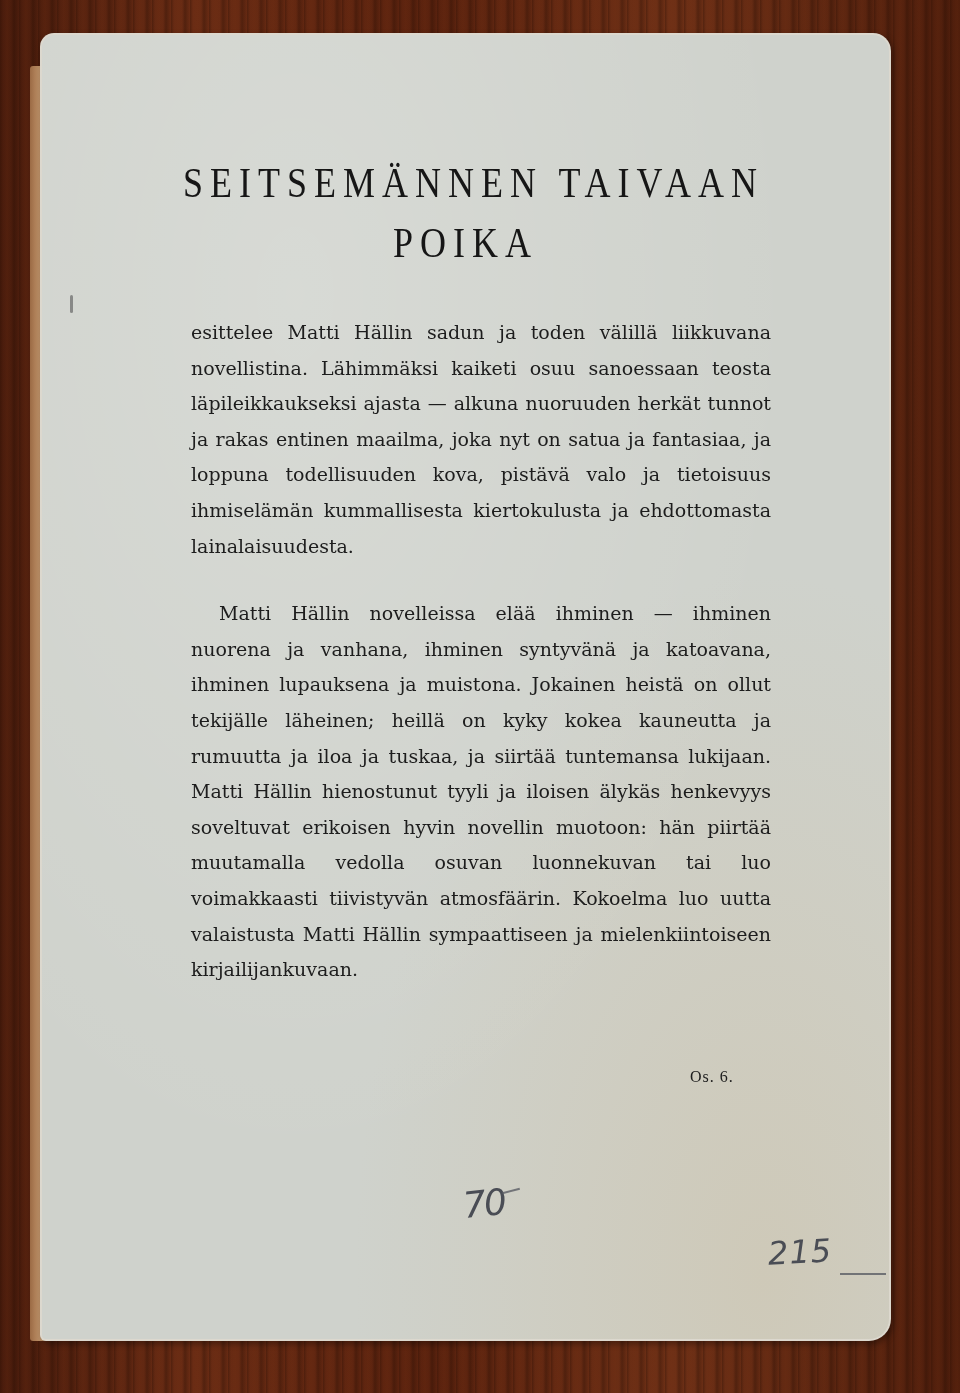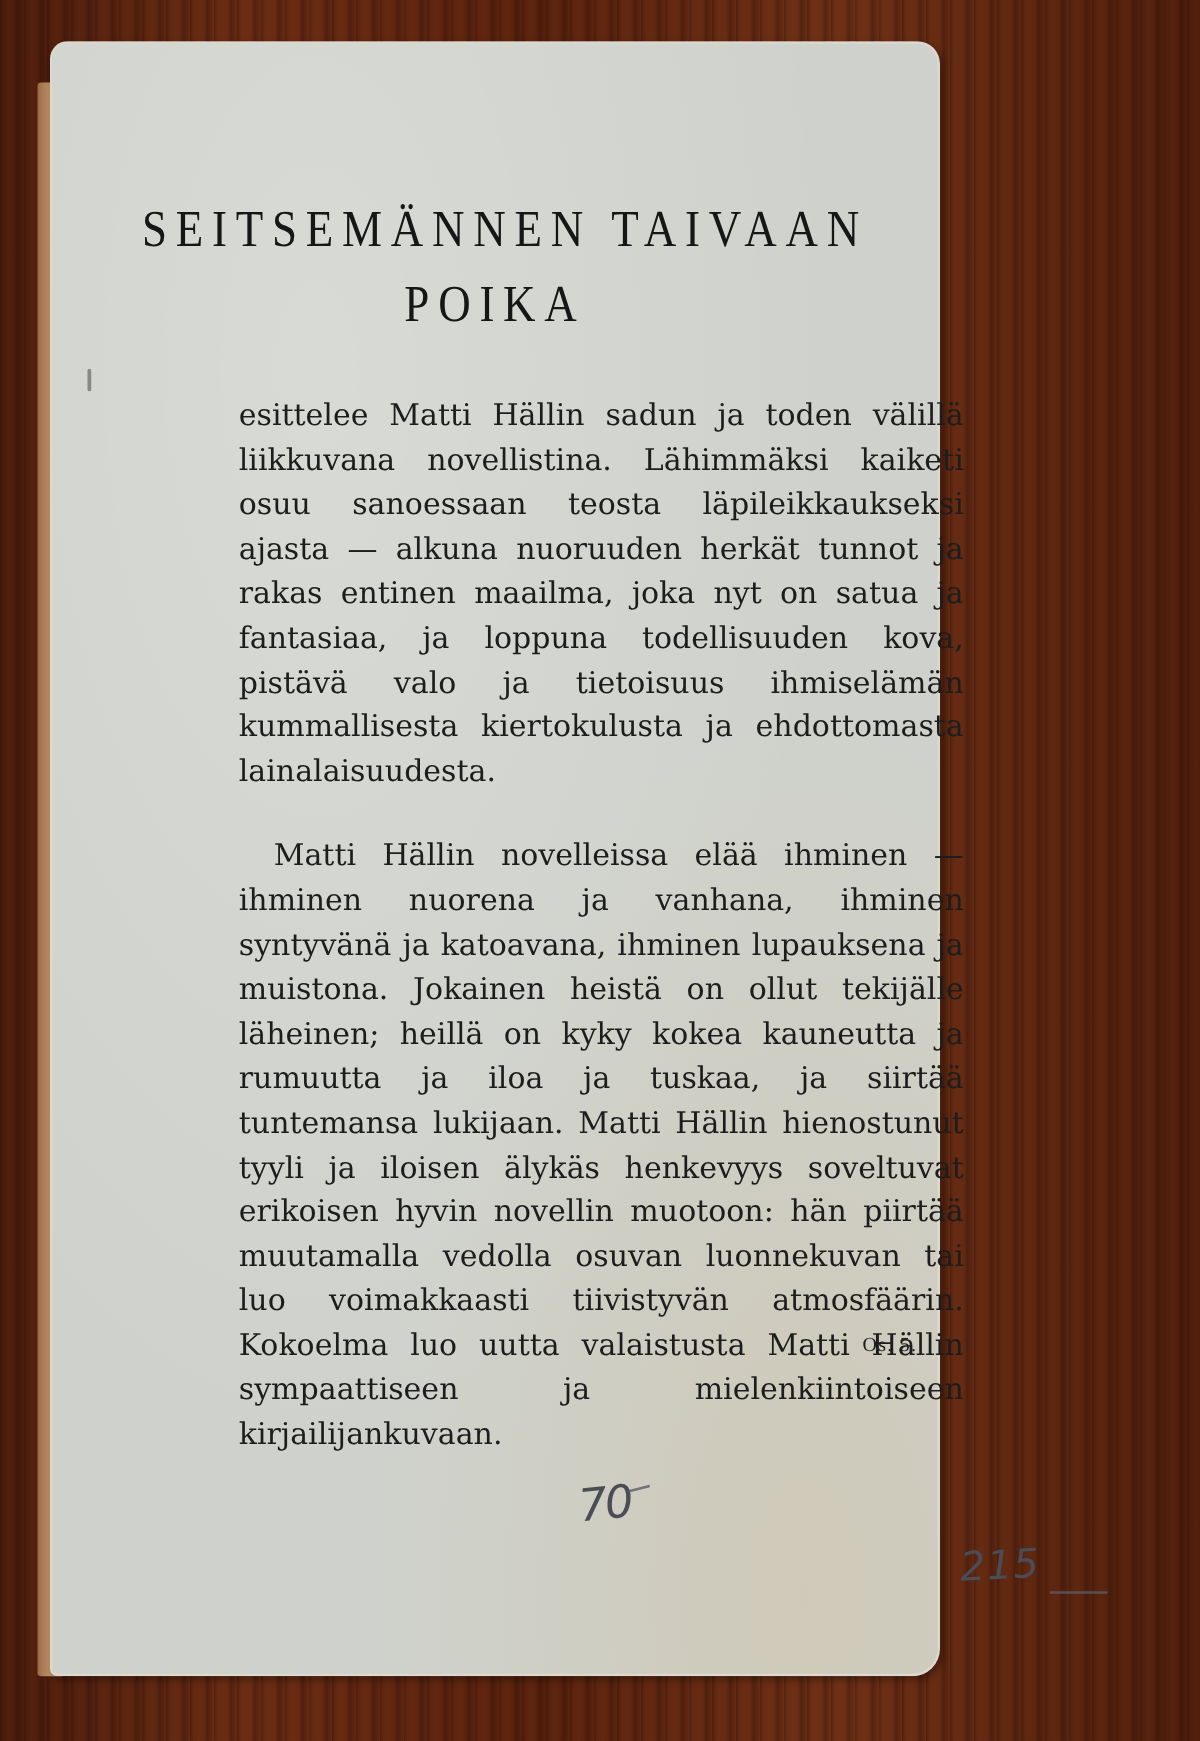--- a/index.html
+++ b/index.html
@@ -25,21 +25,21 @@
       top: 66px;
       width: 20px;
       height: 1275px;
       background: linear-gradient(90deg, #9b6a44 0%, #c89c72 60%, #d8c6ae 100%);
       border-radius: 3px 0 0 3px;
     }
     .page {
       position: absolute;
       left: 40px;
       top: 33px;
-      width: 712px;
+      width: 851px;
       height: 1308px;
       background:
         radial-gradient(ellipse at 30% 20%, rgba(255,255,255,0.18), rgba(255,255,255,0) 60%),
         radial-gradient(ellipse at 85% 95%, rgba(205,190,160,0.45), rgba(205,190,160,0) 40%),
         #cfd2cc;
       border-radius: 14px 18px 22px 6px;
       box-shadow: 0 0 0 2px #dcd8ce inset, 2px 3px 6px rgba(0,0,0,0.35);
     }
     .title {
       position: absolute;
@@ -64,21 +64,21 @@
       background: #555;
       opacity: 0.6;
       border-radius: 2px;
     }
     .body-text {
       position: absolute;
       left: 151px;
       top: 282px;
       width: 580px;
       font-family: "DejaVu Serif", serif;
-      font-size: 24px;
+      font-size: 19px;
       line-height: 35.6px;
       color: #1d1d1d;
       text-align: justify;
       hyphens: none;
     }
     .body-text p {
       margin: 0;
     }
     .body-text p + p {
       text-indent: 28px;
@@ -143,20 +143,20 @@
   <div class="title title-line1">SEITSEMÄNNEN TAIVAAN</div>
   <div class="title title-line2">POIKA</div>
 
   <div class="stray-mark"></div>
 
   <div class="body-text">
     <p>esittelee Matti Hällin sadun ja toden välillä liikkuvana novellistina. Lähimmäksi kaiketi osuu sanoessaan teosta läpileikkaukseksi ajasta — alkuna nuoruuden herkät tunnot ja rakas entinen maailma, joka nyt on satua ja fantasiaa, ja loppuna todellisuuden kova, pistävä valo ja tietoisuus ihmiselämän kummallisesta kiertokulusta ja ehdottomasta lainalaisuudesta.</p>
     <p>Matti Hällin novelleissa elää ihminen — ihminen nuorena ja vanhana, ihminen syntyvänä ja katoavana, ihminen lupauksena ja muistona. Jokainen heistä on ollut tekijälle läheinen; heillä on kyky kokea kauneutta ja rumuutta ja iloa ja tuskaa, ja siirtää tuntemansa lukijaan. Matti Hällin hienostunut tyyli ja iloisen älykäs henkevyys soveltuvat erikoisen hyvin novellin muotoon: hän piirtää muutamalla vedolla osuvan luonnekuvan tai luo voimakkaasti tiivistyvän atmosfäärin. Kokoelma luo uutta valaistusta Matti Hällin sympaattiseen ja mielenkiintoiseen kirjailijankuvaan.</p>
   </div>
 
-  <div class="signature">Os. 5.</div>
+  <div class="signature">Os. 6.</div>
 
   <div class="handwritten price-1">70</div>
   <div class="price-1-dash"></div>
 
   <div class="handwritten price-2">215</div>
   <div class="price-2-underline"></div>
 </div>
 
 </body></html>

